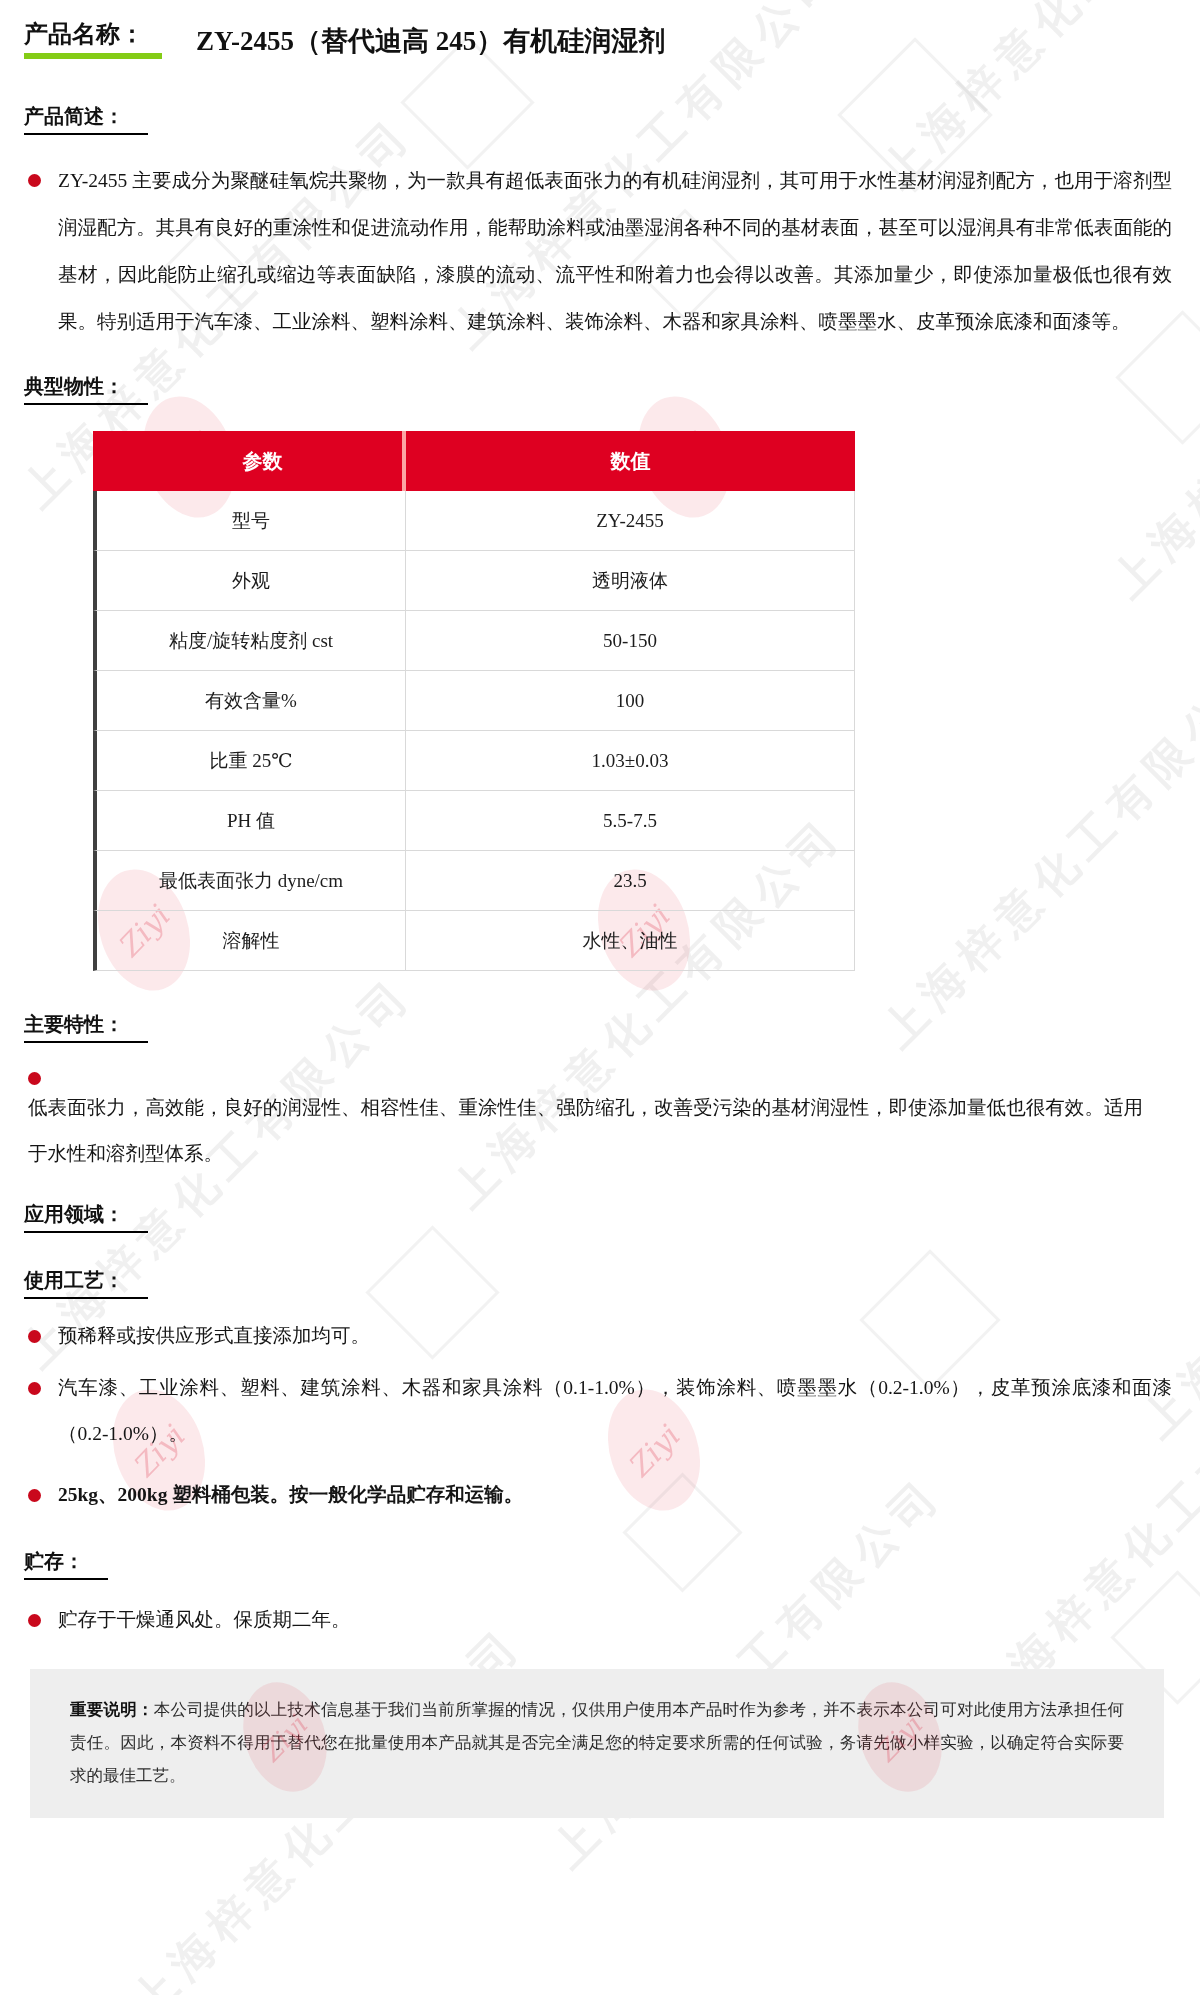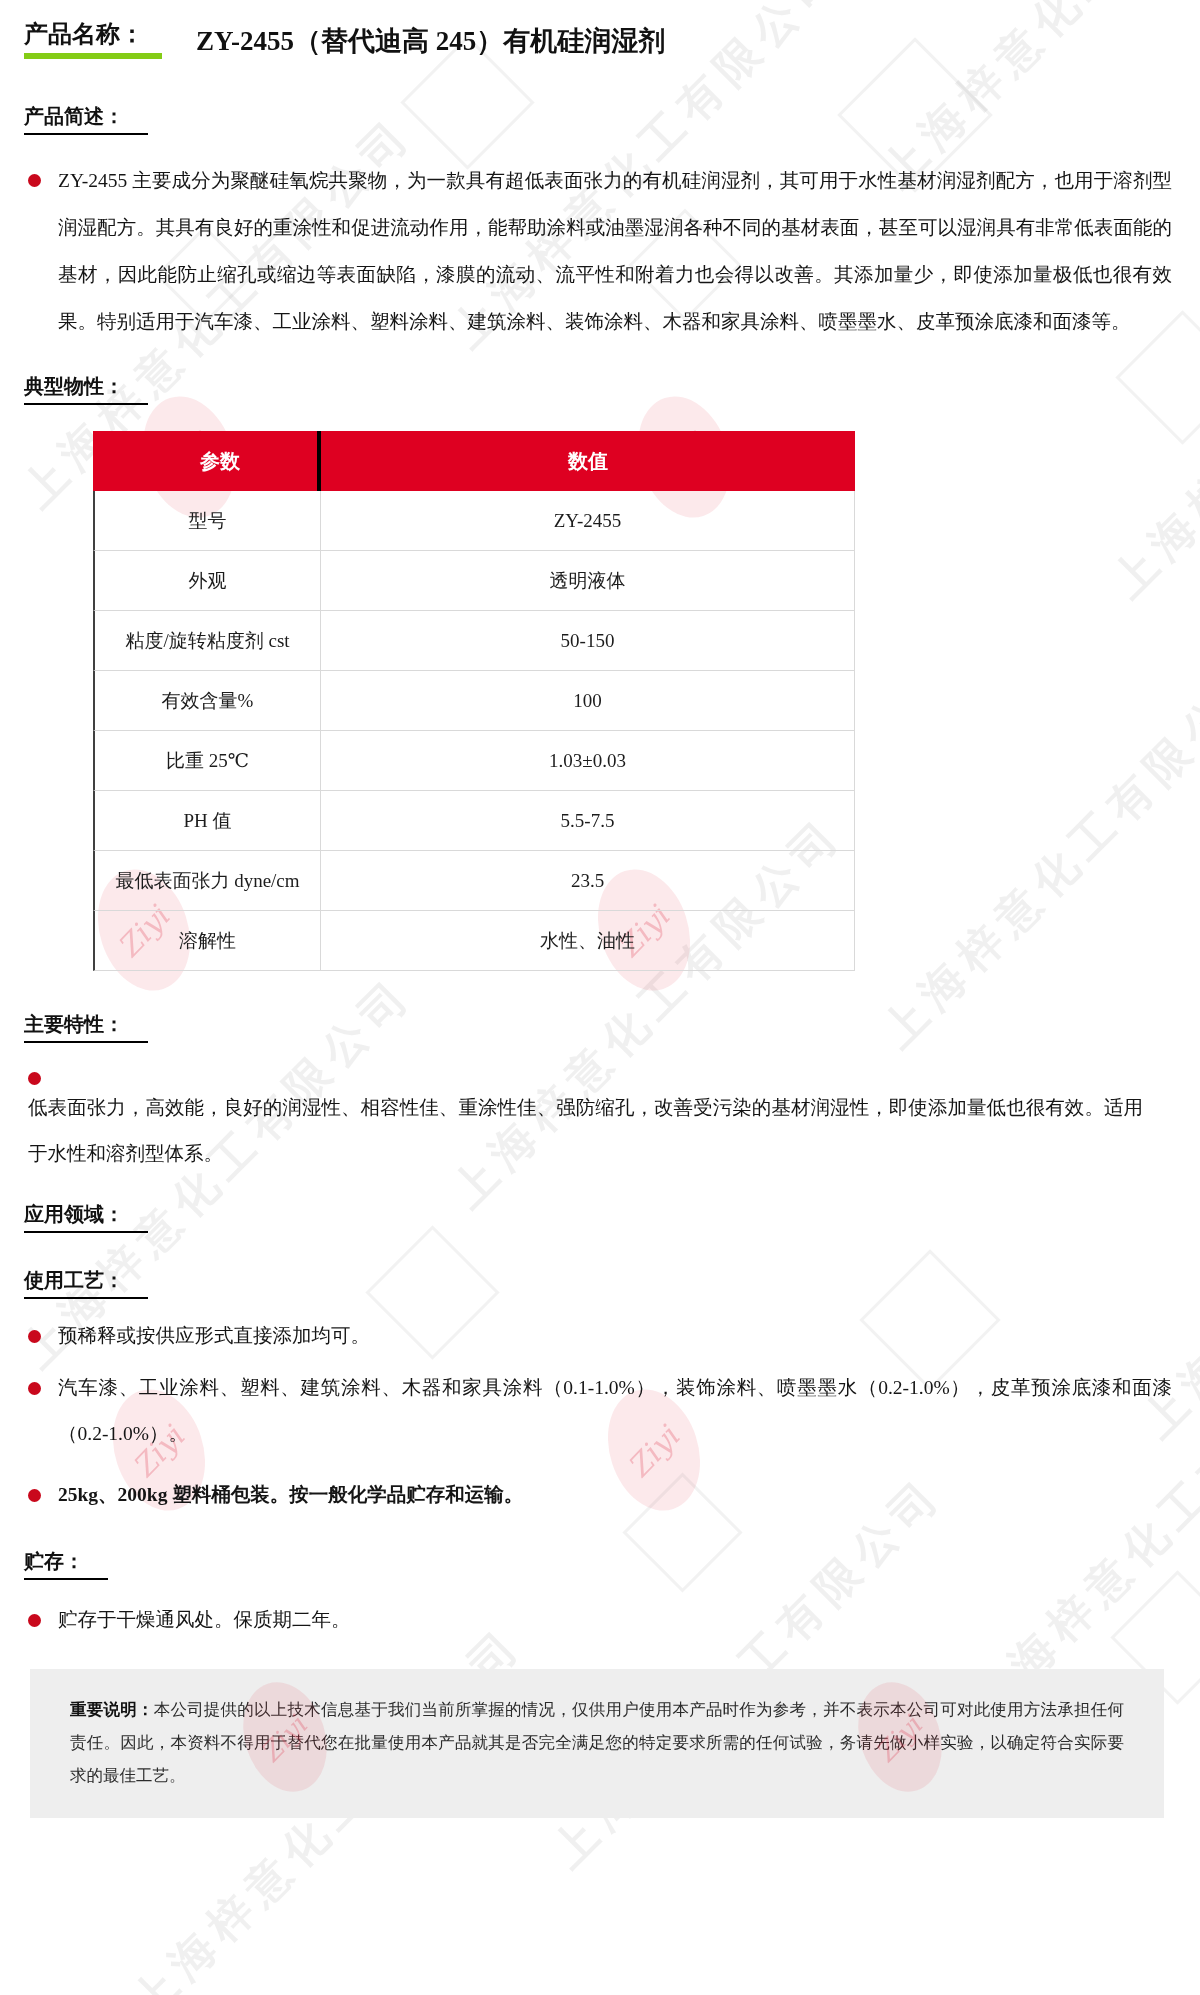--- a/index.html
+++ b/index.html
@@ -67,26 +67,26 @@
   .b-features .btxt, .b-applications .btxt, .b-usage1 .btxt,
   .b-usage2 .btxt, .b-packaging .btxt, .b-storage .btxt { line-height:46px; }
 
   table.props {
     margin:26px 0 0 69px; width:762px; border-collapse:separate; border-spacing:0;
   }
   table.props th {
     background:#DE0021; color:#fff; font-size:20px; font-weight:bold;
     height:60px; text-align:center; vertical-align:middle;
   }
-  table.props th:first-child { width:228px; border-right:4px solid #000000;padding-left:30px; }
+  table.props th:first-child { width:313px; border-right:4px solid #fca5a5;padding-left:30px; }
   table.props td {
     height:60px; text-align:center; vertical-align:middle; font-size:19px; color:#1c1c1c;
     border-bottom:1px solid #D9D9D9; background:transparent;
   }
-  table.props td:first-child { border-left:2px solid #404040; border-right:1px solid #D9D9D9; }
+  table.props td:first-child { border-left:4px solid #404040; border-right:1px solid #D9D9D9; }
   table.props td:last-child { border-right:1px solid #D9D9D9; }
 
   .footer-box {
     position:relative; margin:26px 2px 0 6px; width:1134px;
     background:#EEEEEE; padding:24px 40px 26px 40px;
     font-size:16.5px; line-height:33px; text-align:justify; color:#2b2b2b;
   }
   .footer-box .flabel { font-weight:bold; color:#111; }
   .footer-box .f-oval {
     position:absolute; width:80px; height:112px; border-radius:50%;

